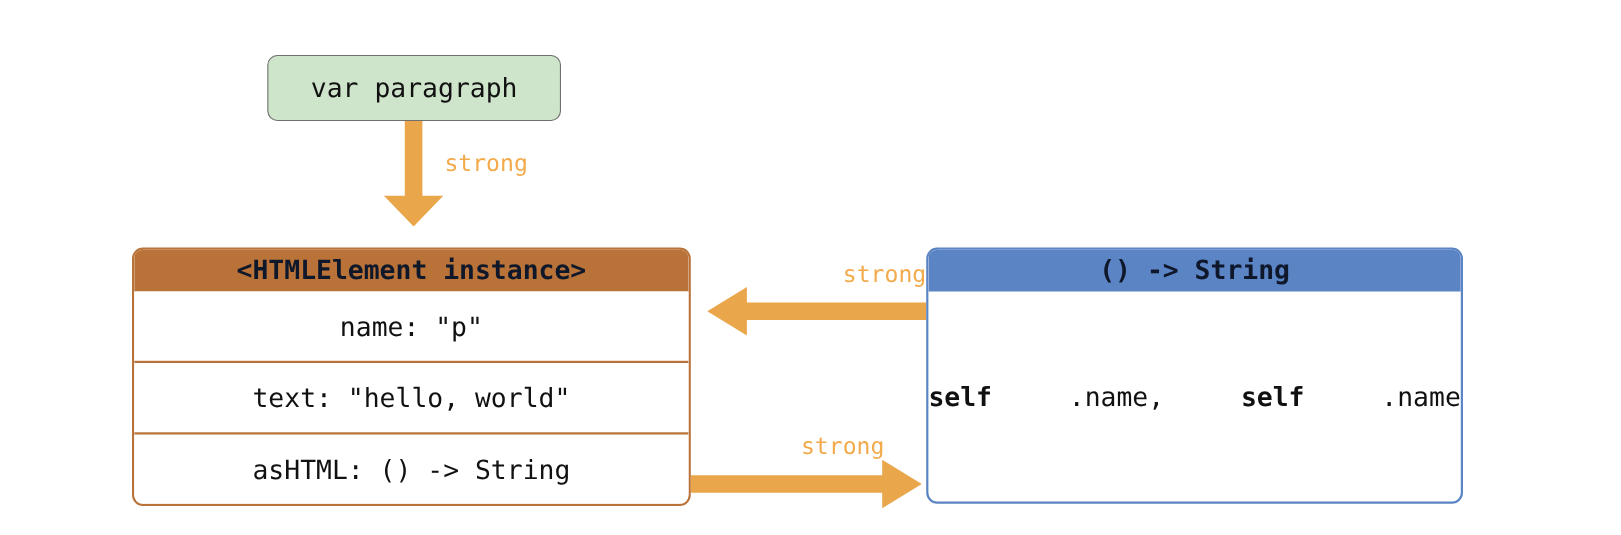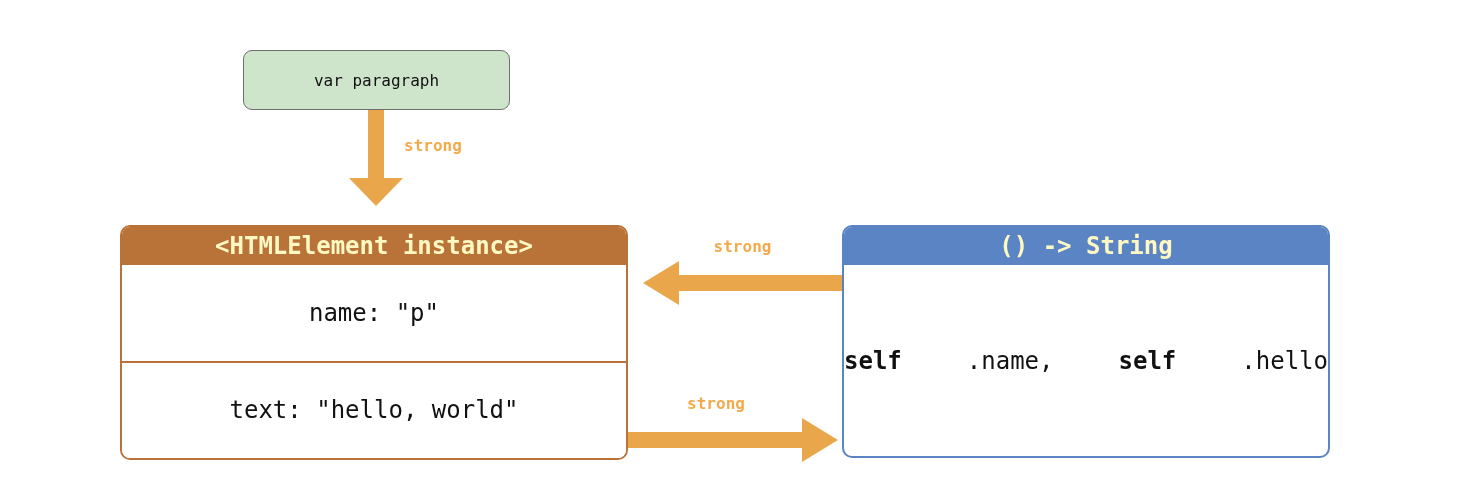--- a/index.html
+++ b/index.html
@@ -16,21 +16,21 @@
   
   .var-box {
     position: absolute;
     left: 243px; top: 50px;
     width: 267px; height: 60px;
     box-sizing: border-box;
     background: var(--variable-fill, #cfe5cb);
     border: 1.5px solid var(--variable-border, #6f6f6f);
     border-radius: 9px;
     display: flex; align-items: center; justify-content: center;
-    font-size: 16px;
+    font-size: 24px;
     color: var(--text, #111111);
   }
 
   
   .record {
     position: absolute;
     box-sizing: border-box;
     background: #ffffff;
     border-radius: 10px;
     overflow: hidden;
@@ -45,21 +45,21 @@
   .record.closure {
     left: 842px; top: 225px;
     width: 488px; height: 233px;
     border: 2px solid var(--closure-accent, #5b84c4);
   }
   .record-header {
     flex: 0 0 38px;
     display: flex; align-items: center; justify-content: center;
     font-size: 24px;
     font-weight: bold;
-    color: #fef9c3;
+    color: #0f172a;
   }
   .record.instance .record-header { background: var(--instance-accent, #b97338); }
   .record.closure  .record-header { background: var(--closure-accent, #5b84c4); }
 
   .record-row {
     flex: 1 1 auto;
     display: flex; align-items: center; justify-content: center;
     font-size: 24px;
     color: var(--text, #111111);
     background: #ffffff;
@@ -74,24 +74,24 @@
     color: var(--text, #111111);
   }
   .record-body .b { font-weight: bold; }
 
   
   .arrow { position: absolute; display: block; }
   .arrow polygon { fill: var(--arrow, #e9a64b); }
 
   .arrow-label {
     position: absolute;
-    font-size: 16px;
-    font-weight: bold;
+    font-size: 21px;
+    font-weight: normal;
     color: var(--arrow-label, #f2aa4b);
-    text-align: center;
+    text-align: right;
     white-space: nowrap;
   }
   .arrow-label.down   { left: 404px; top: 136px; }
   .arrow-label.toleft { left: 643px; top: 237px; width: 199px; }
   .arrow-label.toright{ left: 628px; top: 394px; width: 176px; }
 </style>
 </head>
 <body>
 
 <div class="canvas">
@@ -104,37 +104,38 @@
     <polygon points="19,0 35,0 35,68 54,68 27,96 0,68 19,68"></polygon>
   </svg>
   <div class="arrow-label down">strong</div>
 
   <div class="record instance">
     <div class="record-header">
       <span>&lt;HTMLElement instance&gt;</span>
     </div>
     <div class="record-row">name: "p"</div>
     <div class="record-row">text: "hello, world"</div>
+    <div class="record-row">asHTML: () -&gt; String</div>
   </div>
 
   <svg class="arrow" style="left:643px; top:261px;" width="199" height="44" viewBox="0 0 199 44">
     <polygon points="199,14 199,30 36,30 36,44 0,22 36,0 36,14"></polygon>
   </svg>
   <div class="arrow-label toleft">strong</div>
 
   <svg class="arrow" style="left:628px; top:418px;" width="210" height="44" viewBox="0 0 210 44">
     <polygon points="0,14 174,14 174,0 210,22 174,44 174,30 0,30"></polygon>
   </svg>
   <div class="arrow-label toright">strong</div>
 
   <div class="record closure">
     <div class="record-header">
       <span>() -&gt; String</span>
     </div>
     <div class="record-body">
       <span class="b">self</span>
         <span>.name, </span>
         <span class="b">self</span>
-        <span>.hello</span>
+        <span>.name</span>
     </div>
   </div>
 
 </div>
 
 </body></html>

